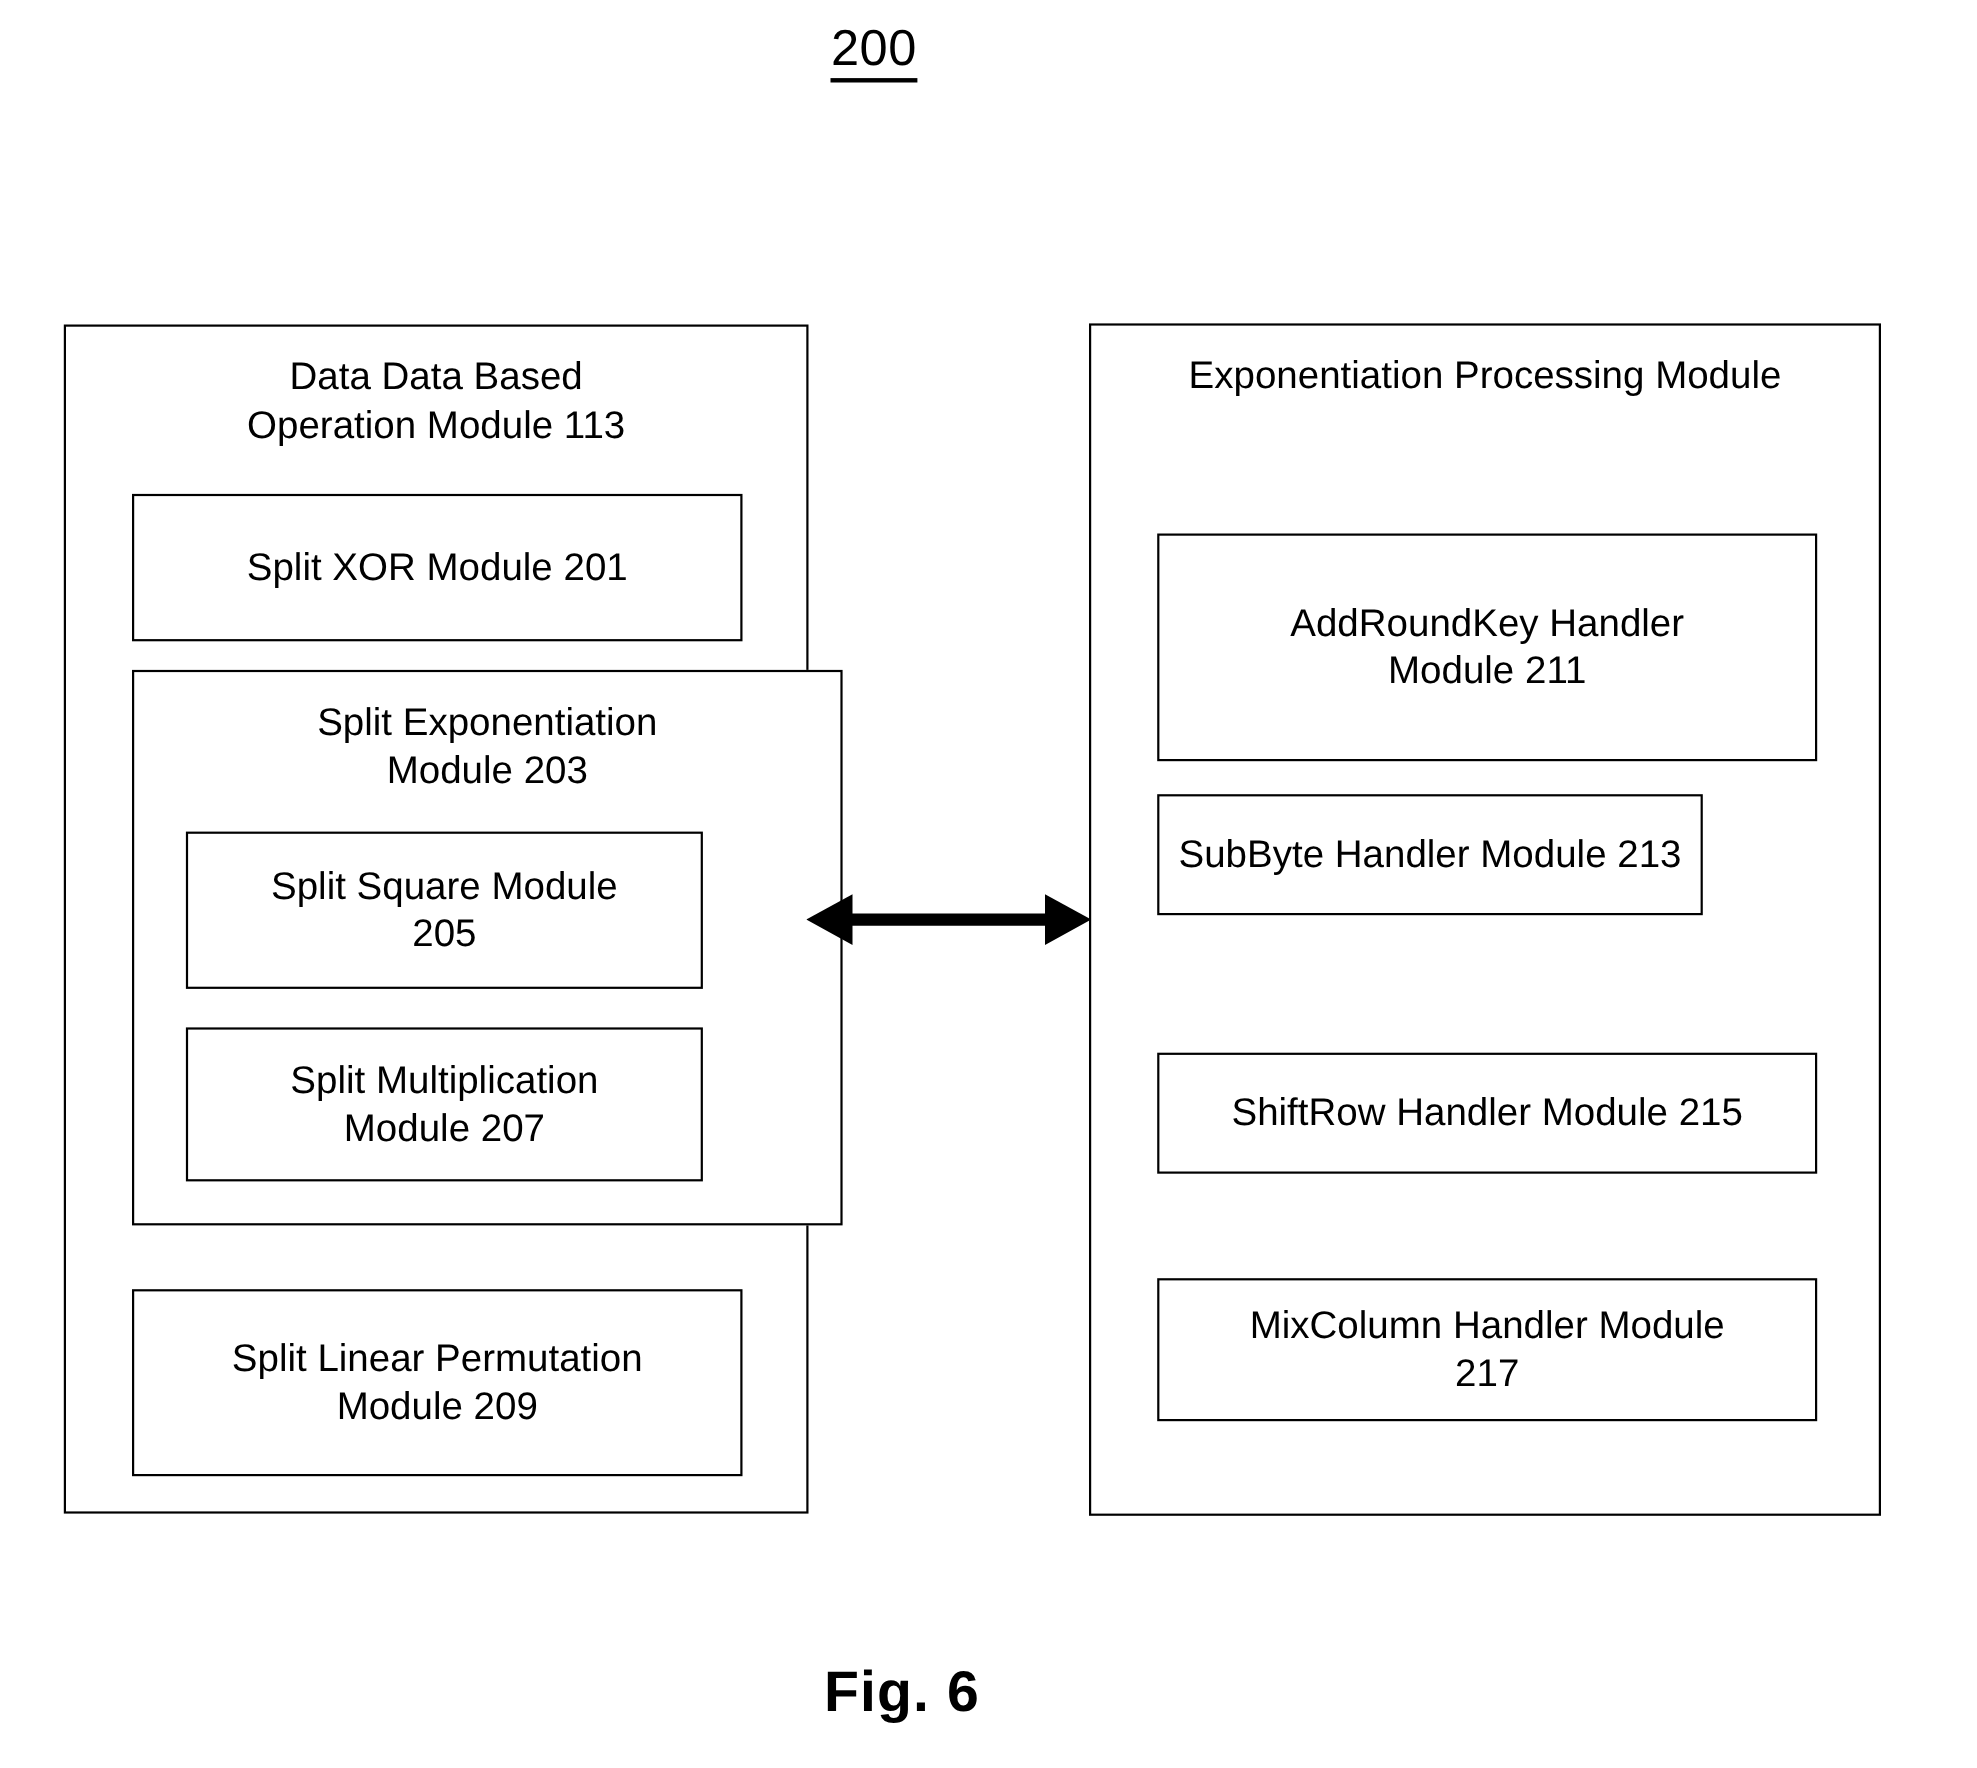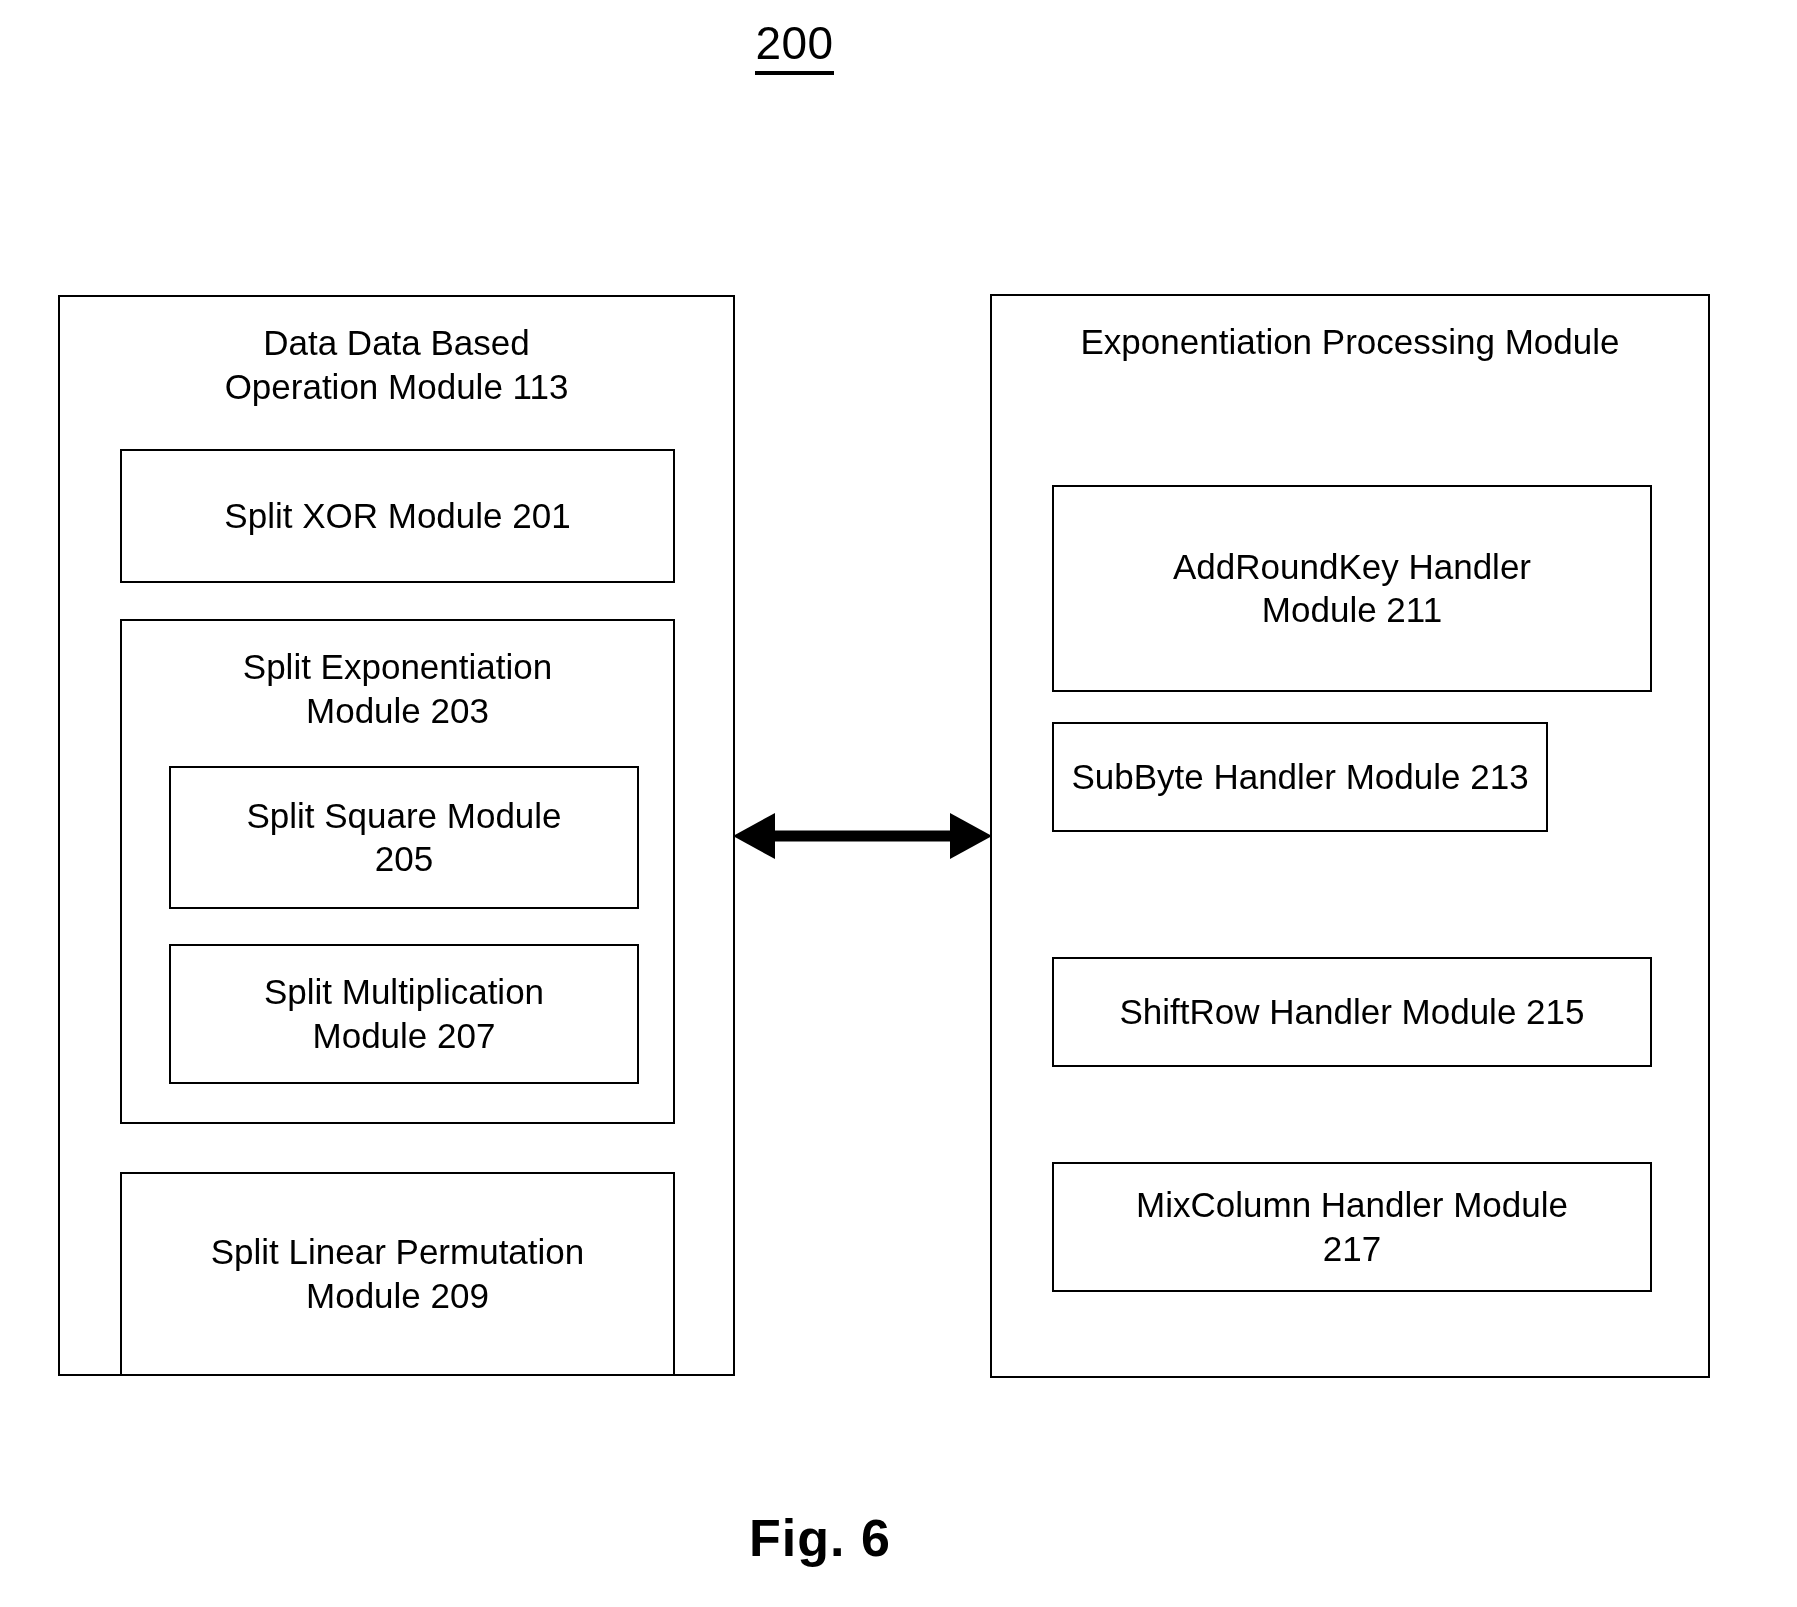--- a/index.html
+++ b/index.html
@@ -83,25 +83,25 @@
     padding: 0 8px;
     box-sizing: border-box;
     top: 50%;
     transform: translateY(-50%);
   }
 
   
   #left-outer   { left: 58px;  top: 295px;  width: 677px; height: 1081px; }
   #left-header  { top: 24px; }
   #box-xor      { left: 60px;  top: 152px;  width: 555px; height: 134px; }
-  #box-expo     { left: 60px;  top: 322px;  width: 555px; height: 505px; }
+  #box-expo     { left: 60px;  top: 312px;  width: 646px; height: 505px; }
   #expo-header  { top: 24px; }
   #box-square   { left: 47px;  top: 145px;  width: 470px; height: 143px; }
   #box-mult     { left: 47px;  top: 323px;  width: 470px; height: 140px; }
-  #box-perm     { left: 60px;  top: 875px;  width: 555px; height: 204px; }
+  #box-perm     { left: 60px;  top: 875px;  width: 555px; height: 170px; }
 
   
   #right-outer    { left: 990px; top: 294px; width: 720px; height: 1084px; }
   #right-header   { top: 24px; }
   #box-addroundkey{ left: 60px; top: 189px;  width: 600px; height: 207px; }
   #box-subbyte    { left: 60px; top: 426px;  width: 496px; height: 110px; }
   #box-shiftrow   { left: 60px; top: 661px;  width: 600px; height: 110px; }
   #box-mixcolumn  { left: 60px; top: 866px;  width: 600px; height: 130px; }
 
   

